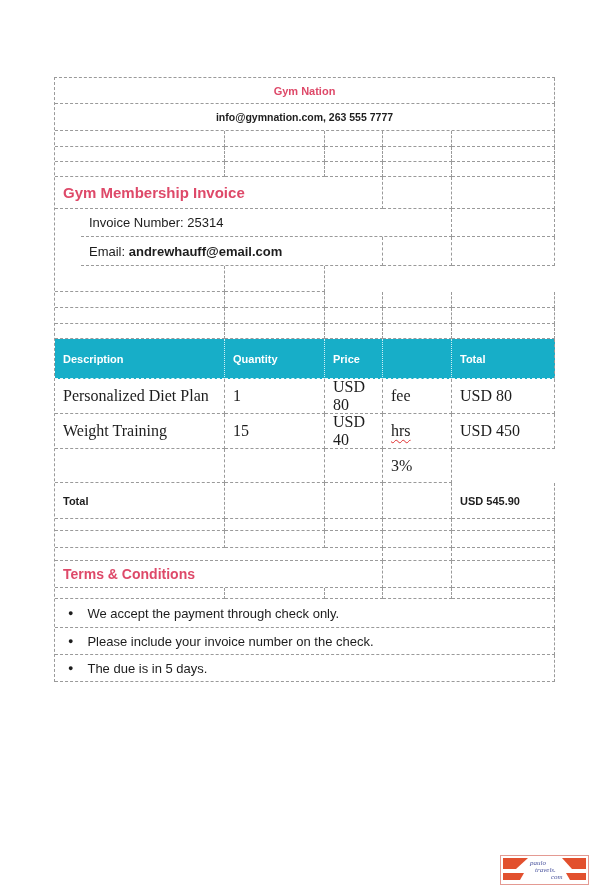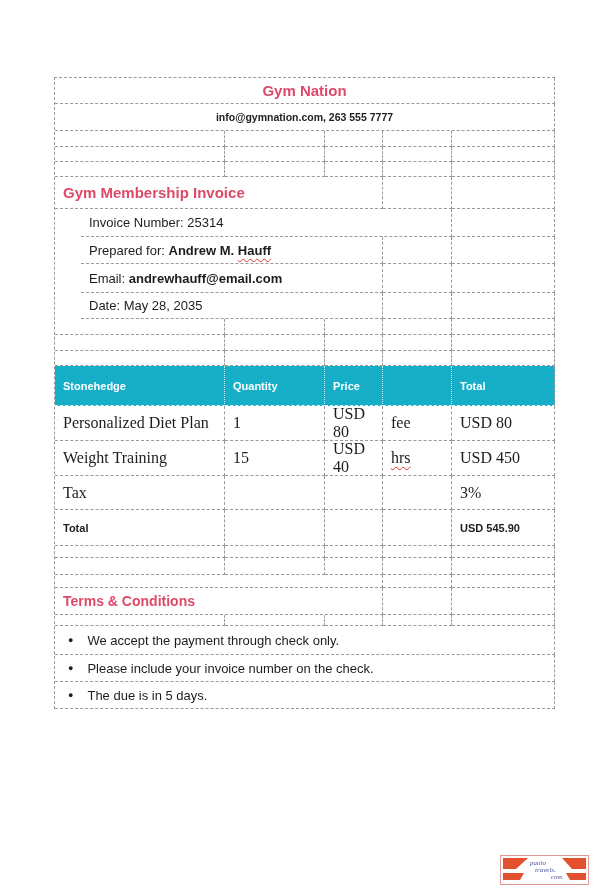--- a/index.html
+++ b/index.html
@@ -25,21 +25,21 @@
     border-bottom:1px dashed var(--grid_line);
     display:flex;align-items:center;
     padding-left:8px;overflow:hidden;min-width:0;
   }
   .s3{grid-column:span 3;}
   .s4{grid-column:span 4;}
   .s5{grid-column:span 5;}
   .center{justify-content:center;padding-left:0;}
   .pink{color:var(--accent_pink);font-weight:bold;}
   .b{font-weight:bold;}
-  .fs-title{font-size:15px;}
+  .fs-title{font-size:11px;}
   .fs-contact{font-size:10.5px;}
   .fs-head{font-size:15px;}
   .fs-detail{font-size:13px;margin-left:26px;}
   .fs-cell{font-size:16px;font-family:Liberation Serif, serif;}
   .fs-total{font-size:11px;}
   .fs-terms{font-size:14px;}
   .sp{
     text-decoration:underline;
     text-decoration-style:wavy;
     text-decoration-color:var(--squiggle_red);
@@ -99,42 +99,32 @@
     <div class="c s3 pink fs-head">Gym Membership Invoice</div>
     <div class="c"></div>
     <div class="c"></div>
   </div>
 
   <div class="row" style="height:28px">
     <div class="c s4 fs-detail">Invoice Number: 25314</div>
     <div class="c"></div>
   </div>
 
-  <div class="row" style="height:27px">
-    <div class="c s3 fs-detail">
-      <span style="white-space:pre">Prepared for: </span>
-      <span class="b" style="white-space:pre">Andrew M. </span>
-        <span class="b sp">Hauff</span>
-    </div>
-    <div class="c"></div>
-    <div class="c"></div>
-  </div>
 
 
   <div class="row" style="height:29px">
     <div class="c s3 fs-detail">
       <span style="white-space:pre">Email: </span>
       <span class="b">andrewhauff@email.com</span>
     </div>
     <div class="c"></div>
     <div class="c"></div>
   </div>
 
   <div class="row" style="height:26px">
-    <div class="c s3 fs-detail">Date: May 28, 2035</div>
     <div class="c"></div>
     <div class="c"></div>
   </div>
 
   <div class="row" style="height:16px">
       <div class="c"></div>
       <div class="c"></div>
       <div class="c"></div>
       <div class="c"></div>
       <div class="c"></div>
@@ -148,21 +138,21 @@
     </div>
   <div class="row" style="height:15px">
       <div class="c"></div>
       <div class="c"></div>
       <div class="c"></div>
       <div class="c"></div>
       <div class="c"></div>
     </div>
 
   <div class="row thead" style="height:40px">
-    <div class="c">Stonehedge</div>
+    <div class="c">Description</div>
     <div class="c">Quantity</div>
     <div class="c">Price</div>
     <div class="c"></div>
     <div class="c">Total</div>
   </div>
 
   <div class="row fs-cell" style="height:35px">
     <div class="c">Personalized Diet Plan</div>
     <div class="c">1</div>
     <div class="c">USD 80</div>
@@ -174,21 +164,20 @@
     <div class="c">Weight Training</div>
     <div class="c">15</div>
     <div class="c">USD 40</div>
     <div class="c">
         <span class="sp">hrs</span>
       </div>
     <div class="c">USD 450</div>
   </div>
 
   <div class="row fs-cell" style="height:34px">
-    <div class="c">Tax</div>
     <div class="c"></div>
     <div class="c"></div>
     <div class="c"></div>
     <div class="c">3%</div>
   </div>
 
   <div class="row fs-total b" style="height:36px">
     <div class="c">Total</div>
     <div class="c"></div>
     <div class="c"></div>

